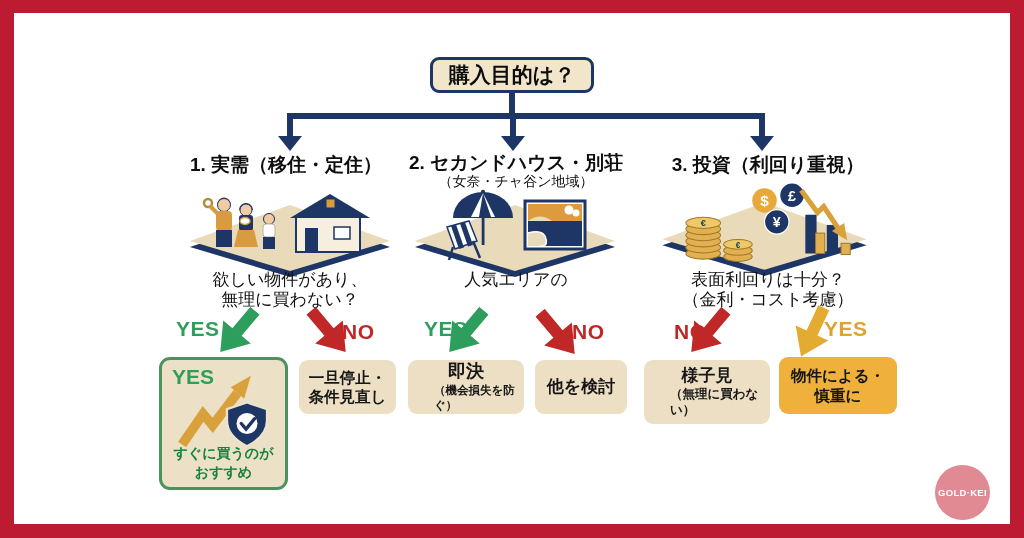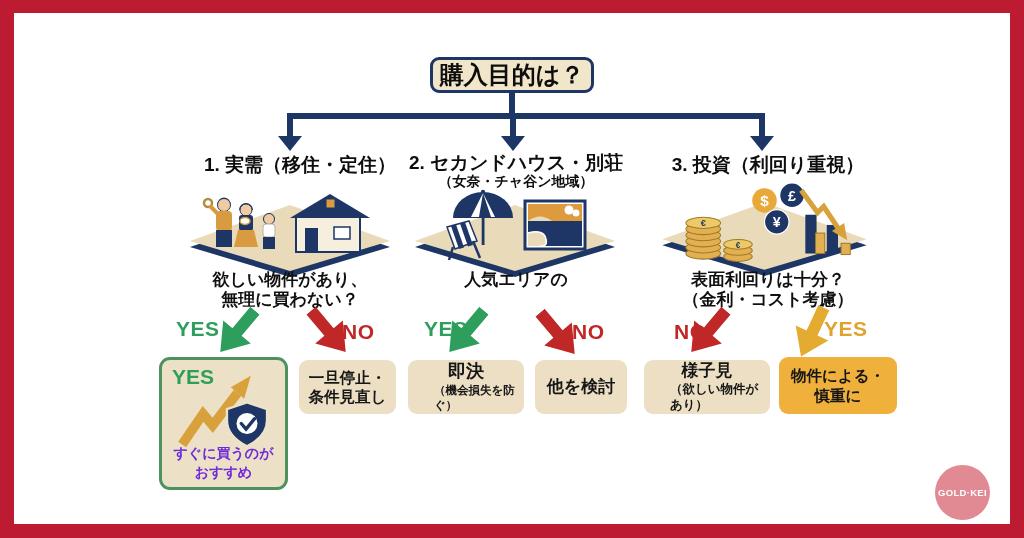--- a/index.html
+++ b/index.html
@@ -5,50 +5,50 @@
   html,body{margin:0;padding:0;}
   body{width:1024px;height:538px;font-family:"Liberation Sans","DejaVu Sans",sans-serif;}
   .stage{position:relative;width:1024px;height:538px;background:#bd1b31;overflow:hidden;}
   .canvas{position:absolute;left:14px;top:13px;width:996px;height:511px;background:#ffffff;}
   .abs{position:absolute;}
   .ctr{text-align:center;}
   .nowrap{white-space:nowrap;}
 
   .title-box{left:430px;top:57px;width:164px;height:36px;background:#f2e6ca;border:3px solid #1d3666;
     border-radius:9px;display:flex;align-items:center;justify-content:center;
-    font-size:24px;font-weight:800;color:#0d0d0d;box-sizing:border-box;}
+    font-size:21px;font-weight:800;color:#0d0d0d;box-sizing:border-box;}
 
   .conn{background:#1d3666;}
   .tri-down{width:0;height:0;border-left:12px solid transparent;border-right:12px solid transparent;
     border-top:15px solid #1d3666;}
 
   .heading{font-size:19px;font-weight:800;color:#0e0e0e;}
-  .subheading{font-size:14px;font-weight:700;color:#0e0e0e;}
-  .question{font-size:17px;font-weight:700;color:#101010;line-height:1.16;}
+  .subheading{font-size:14px;font-weight:400;color:#0e0e0e;}
+  .question{font-size:17px;font-weight:400;color:#101010;line-height:1.16;}
 
   .flow-label{font-size:21px;font-weight:800;letter-spacing:.5px;}
   .c-yes{color:#2e9e5c;}
   .c-no{color:#c02828;}
   .c-gold{color:#dfa32e;}
 
   .fat-arrow{width:40px;height:56px;}
   .fat-arrow svg{display:block;width:100%;height:100%;}
 
   .outcome{background:#ecdfc4;border-radius:9px;display:flex;flex-direction:column;
     align-items:center;justify-content:center;color:#161616;font-weight:800;box-sizing:border-box;}
   .outcome .l-main{font-size:17px;line-height:1.2;}
   .outcome .l-med{font-size:15.5px;line-height:1.25;}
   .outcome .l-sub{font-size:11.5px;line-height:1.3;margin-left:26px;}
   .outcome.gold{background:#efb13c;}
 
   .yes-big{left:159px;top:357px;width:129px;height:133px;background:#ece0c6;
     border:3px solid #4e9160;border-radius:11px;box-sizing:border-box;}
   .yes-big .badge{left:10px;top:5px;font-size:21px;font-weight:800;color:#2e9e5c;}
   .yes-big .caption{left:0;right:0;bottom:5px;text-align:center;font-size:14px;
-    font-weight:800;color:#6d28d9;line-height:1.35;}
+    font-weight:800;color:#15803d;line-height:1.35;}
 
   .logo{left:935px;top:465px;width:55px;height:55px;border-radius:50%;background:#e28a93;
     display:flex;align-items:center;justify-content:center;color:#ffffff;
     font-size:9.5px;font-weight:800;letter-spacing:.3px;}
 </style>
 </head>
 <body>
 
 <div class="stage">
   <div class="canvas"></div>
@@ -57,21 +57,21 @@
 
   <div class="abs conn" style="left:509px;top:93px;width:6px;height:22px;"></div>
   <div class="abs conn" style="left:287px;top:113px;width:478px;height:6px;"></div>
   <div class="abs conn" style="left:287px;top:113px;width:6px;height:24px;"></div>
   <div class="abs conn" style="left:510px;top:113px;width:6px;height:24px;"></div>
   <div class="abs conn" style="left:759px;top:113px;width:6px;height:24px;"></div>
   <div class="abs tri-down" style="left:278px;top:136px;"></div>
   <div class="abs tri-down" style="left:501px;top:136px;"></div>
   <div class="abs tri-down" style="left:750px;top:136px;"></div>
 
-  <div class="abs heading ctr nowrap" style="left:180px;top:152px;width:240px;">1. 実需（移住・定住）</div>
+  <div class="abs heading ctr nowrap" style="left:166px;top:152px;width:240px;">1. 実需（移住・定住）</div>
   <div class="abs heading ctr nowrap" style="left:396px;top:150px;width:240px;">2. セカンドハウス・別荘</div>
   <div class="abs subheading ctr nowrap" style="left:396px;top:173px;width:240px;">（女奈・チャ谷ン地域）</div>
   <div class="abs heading ctr nowrap" style="left:648px;top:152px;width:240px;">3. 投資（利回り重視）</div>
 
   <svg class="abs" style="left:188px;top:183px;" width="205" height="95" viewBox="0 0 205 95">
     <polygon points="102,30 202,64 102,94 2,64" fill="#1d3666"></polygon>
     <polygon points="102,22 202,58 102,88 2,58" fill="#e9dab9"></polygon>
     <g>
       <rect x="108" y="33" width="64" height="36" fill="#f6efdd" stroke="#1d3666" stroke-width="2"></rect>
       <polygon points="102,35 142,11 182,35" fill="#1d3666"></polygon>
@@ -240,23 +240,23 @@
 
   <div class="abs outcome" style="left:408px;top:360px;width:116px;height:54px;">
     <div class="l-main" style="font-size:18px;">即決</div>
     <div class="l-sub">（機会損失を防ぐ）</div>
   </div>
 
   <div class="abs outcome" style="left:535px;top:360px;width:92px;height:54px;">
     <div class="l-main">他を検討</div>
   </div>
 
-  <div class="abs outcome" style="left:644px;top:360px;width:126px;height:54px;">
+  <div class="abs outcome" style="left:644px;top:360px;width:126px;height:64px;">
     <div class="l-main">様子見</div>
-    <div class="l-sub" style="font-size:12.5px;">（欲しい物件があり）</div>
+    <div class="l-sub" style="font-size:12.5px;">（無理に買わない）</div>
   </div>
 
   <div class="abs outcome gold" style="left:779px;top:357px;width:118px;height:57px;">
     <div class="l-med">物件による・</div>
     <div class="l-med">慎重に</div>
   </div>
 
   <div class="abs logo">GOLD·KEI</div>
 </div>
 

